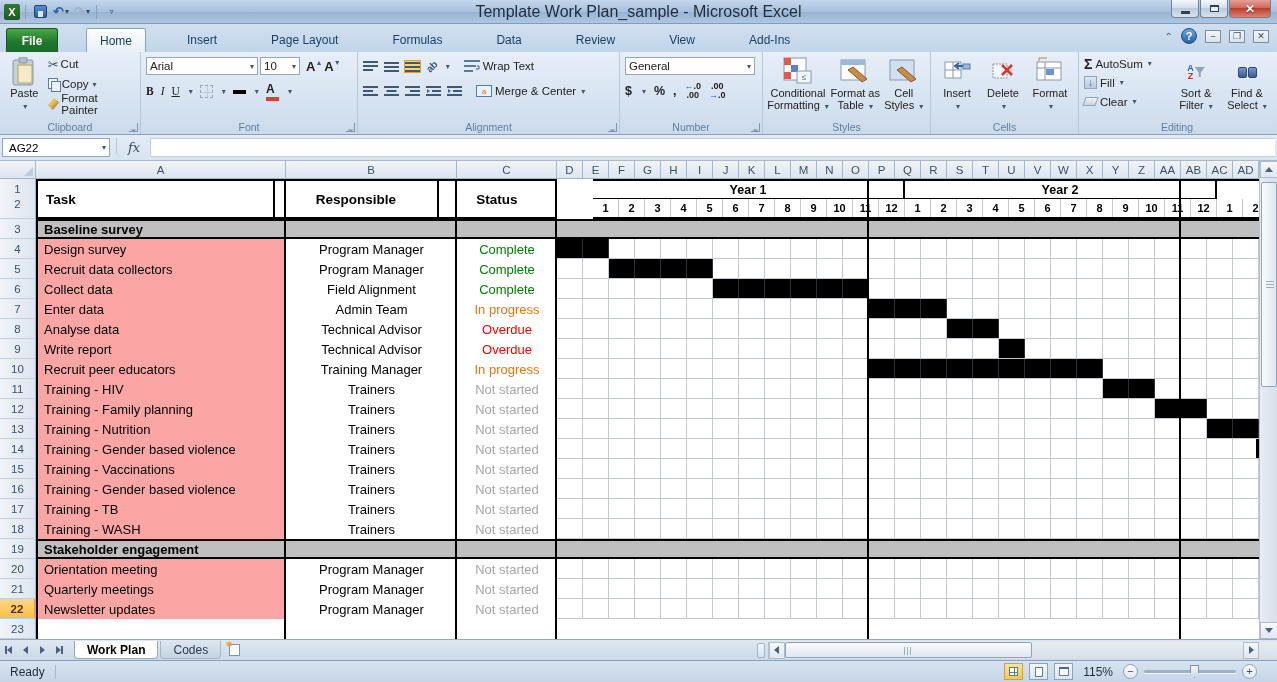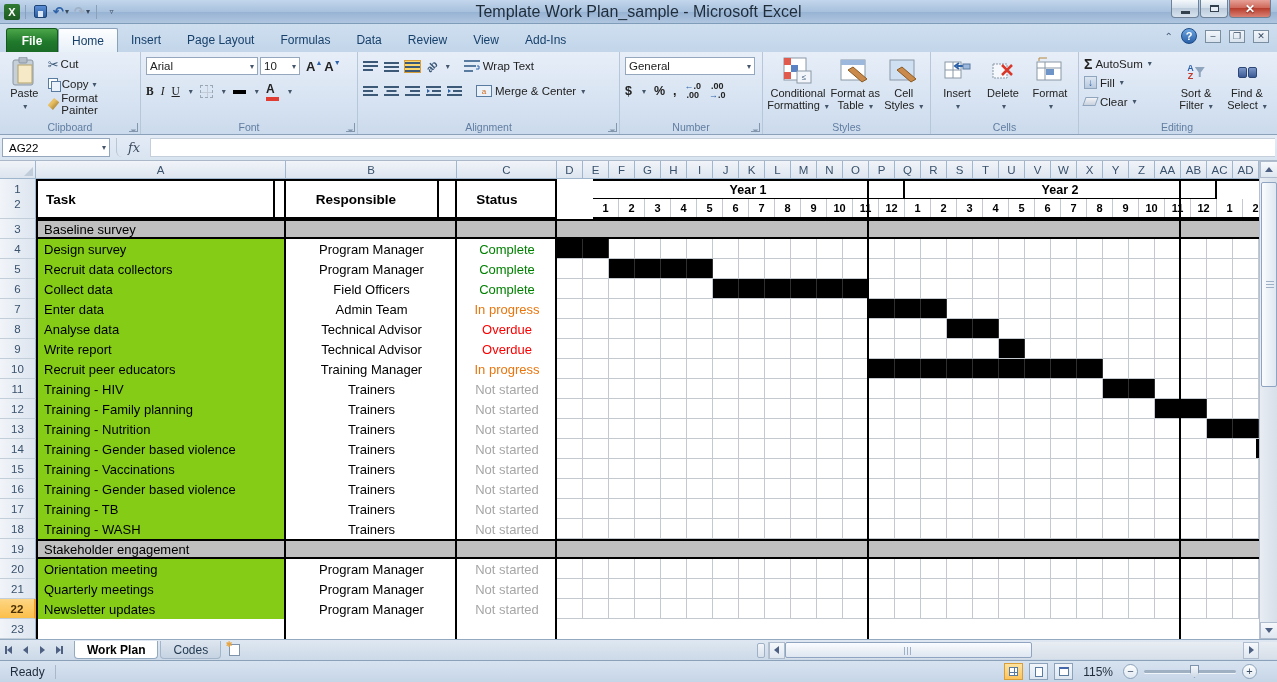--- a/index.html
+++ b/index.html
@@ -27,21 +27,21 @@
   .glyph-min { width:9px; height:3px; background:#33414f; margin-top:7px; }
   .glyph-max { width:9px; height:7px; border:1px solid #33414f; border-top:2px solid #33414f; background:#e8eef5; }
   .glyph-close { color:#fff; font-weight:bold; font-size:12px; text-shadow:0 1px 1px #7d1d12; }
 
   
   #tabrow { position:absolute; left:0; top:24px; width:1277px; height:28px;
     background:linear-gradient(#cfdff0,#c2d5e9); display:flex; align-items:flex-end; }
   #file-tab { width:52px; height:24px; margin-left:6px; border-radius:3px 3px 0 0;
     background:linear-gradient(#4ca648,#207a2c 55%,#1a6b26); color:#fff; font-weight:bold;
     display:flex; align-items:center; justify-content:center; font-size:12px; border:1px solid #15591f; border-bottom:none; }
-  .rtab { height:24px; padding:0 13px; display:flex; align-items:center; color:#17406b; font-size:12px; }
+  .rtab { height:24px; padding:0 13px; display:flex; align-items:center; color:#17406b; font-size:12px;margin-left:28px; }
   .rtab.active { background:linear-gradient(#fdfeff,#e8f0f8); border:1px solid #8ba0b9; border-bottom:none; border-radius:2px 2px 0 0; color:#17406b; }
   #tabrow-right { position:absolute; right:8px; top:4px; display:flex; align-items:center; gap:8px; }
   .mini-ico { font-size:10px; color:#3f5875; }
   .help-ico { width:16px; height:16px; border-radius:50%; background:linear-gradient(#6ea6e0,#2960a8); color:#fff; font-weight:bold; font-size:11px; display:flex; align-items:center; justify-content:center; border:1px solid #1d4a85; }
   .wmini { width:16px; height:13px; border:1px solid #7a8ea2; background:linear-gradient(#f2f6fa,#d9e3ee); display:flex; align-items:center; justify-content:center; font-size:9px; color:#34495e; }
 
   
   #ribbon { position:absolute; left:0; top:52px; width:1277px; height:83px;
     background:linear-gradient(#e7eef8,#d7e3f2 60%,#cbdaec); border-bottom:1px solid #8ba0b9; display:flex; }
   .rgroup { height:100%; position:relative; border-right:1px solid #b7c7da; padding:2px 3px 14px 3px; }
@@ -114,27 +114,27 @@
   #hdrMonths { position:absolute; left:557px; top:18px; width:702px; height:40px; border-top:2px solid #000; border-bottom:2px solid #000;margin-left:36px; }
   #yearrow { display:flex; height:18px; }
   .ycell { border-bottom:1px solid #000; font-weight:bold; font-size:12.5px; display:flex; align-items:center; justify-content:center; }
   .ycell.y1,.ycell.y2 { width:312px; border-right:2px solid #000; }
   .ycell.extra { width:78px; border-bottom:none; }
   #numrow { display:flex; height:18px; }
   .mnum { width:26px; font-weight:bold; font-size:11px; display:flex; align-items:center; justify-content:center; border-right:1px solid #c4c9cf; }
   
   #rows { position:absolute; left:36px; top:58px; width:1223px; }
   .grow { display:flex; height:20px; }
-  .c-task { width:250px; padding-left:8px; font-size:13px; display:flex; align-items:center; background:#84cc16; }
+  .c-task { width:250px; padding-left:8px; font-size:13px; display:flex; align-items:center; background:#fca5a5; }
   .c-resp { width:171px; font-size:13px; display:flex; align-items:center; justify-content:center; background:#fff; }
   .c-stat { width:100px; font-size:13px; display:flex; align-items:center; justify-content:center; background:#fff; }
   .c-months { width:702px; position:relative; background:
       repeating-linear-gradient(to right, transparent 0 25px, #c4c9cf 25px 26px);
       border-bottom:1px solid #c4c9cf; }
-  .grow.section .c-task { font-weight:normal; }
+  .grow.section .c-task { font-weight:bold; }
   .grow.section .c-task,.grow.section .c-resp,.grow.section .c-stat,.grow.section .c-months {
       background:#bfbfbf; border-top:2px solid #000; border-bottom:2px solid #000; }
   .bar { position:absolute; top:0; bottom:0; background:repeating-linear-gradient(to right,#000 0 25px,#2e2e2e 25px 26px); }
   .bar-edge { position:absolute; right:0; top:0; bottom:0; width:3px; background:#000; }
   
   .vline { position:absolute; top:18px; width:2px; background:#000; height:460px; }
   #vl-a0 { left:36px; } #vl-ab { left:284px; } #vl-bc { left:455px; } #vl-cd { left:555px; }
   #vl-y1 { left:867px; } #vl-y2 { left:1179px; }
   
   #vscroll { position:absolute; left:1259px; top:0; width:18px; height:478px; background:linear-gradient(90deg,#e8edf3,#d7dfe9); border-left:1px solid #b5c1d0; }
@@ -640,21 +640,21 @@
       <div class="grow">
         <div class="c-task">Recruit data collectors</div>
         <div class="c-resp">Program Manager</div>
         <div class="c-stat" style="color: rgb(0, 128, 0);">Complete</div>
         <div class="c-months">
           <div class="bar" style="left: 52px; width: 104px; background: repeating-linear-gradient(to right, rgb(0, 0, 0) 0px, rgb(0, 0, 0) 25px, rgb(46, 46, 46) 25px, rgb(46, 46, 46) 26px);"></div>
         </div>
       </div>
       <div class="grow">
         <div class="c-task">Collect data</div>
-        <div class="c-resp">Field Officers</div>
+        <div class="c-resp">Field Alignment</div>
         <div class="c-stat" style="color: rgb(0, 128, 0);">Complete</div>
         <div class="c-months">
           <div class="bar" style="left: 156px; width: 156px; background: repeating-linear-gradient(to right, rgb(0, 0, 0) 0px, rgb(0, 0, 0) 25px, rgb(46, 46, 46) 25px, rgb(46, 46, 46) 26px);"></div>
         </div>
       </div>
       <div class="grow">
         <div class="c-task">Enter data</div>
         <div class="c-resp">Admin Team</div>
         <div class="c-stat" style="color: rgb(232, 117, 13);">In progress</div>
         <div class="c-months">

